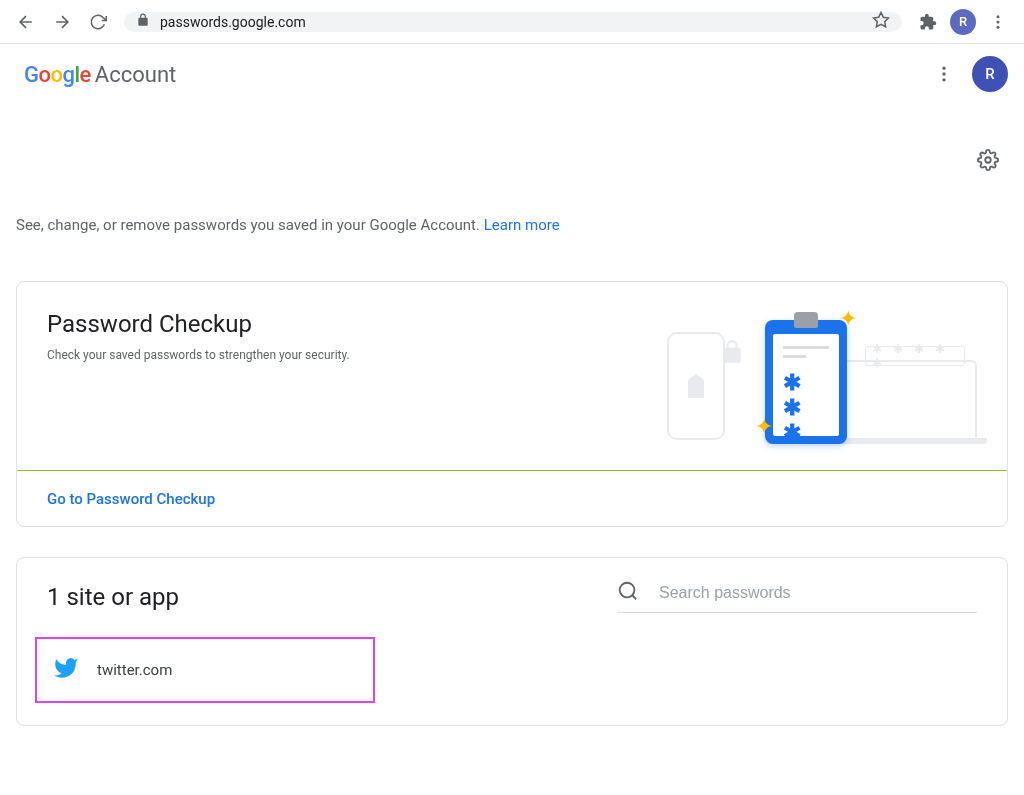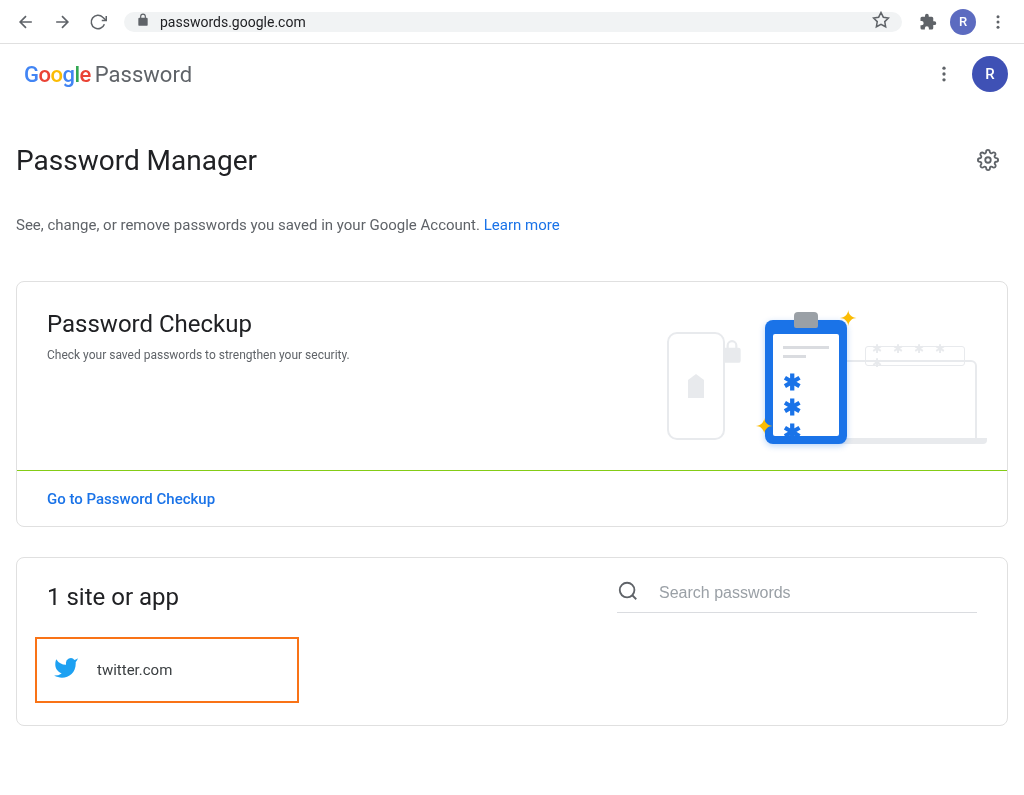--- a/index.html
+++ b/index.html
@@ -147,22 +147,22 @@
   .search-input{
     border:none;outline:none;font-size:16px;
     color:#202124;flex:1;background:transparent;
   }
   .search-input::placeholder{color:#9aa0a6;font-size:16px;}
 
   .site-row{
     display:flex;align-items:center;
     padding:10px 0;
     cursor:pointer;
-    width: 264px;
-    border:2px solid #f97316;
+    width: 340px;
+    border:2px solid #d946ef;
     padding:16px 8px;
     margin-left:-12px;
   }
   .twitter-icon{color:#1da1f2;margin-right:18px;margin-left:8px;}
   .site-name{font-size:15px;color:#3c4043;}
 
   
   .illus-phone{position:absolute;left:30px;top:22px;width:58px;height:108px;border:2px solid #e8eaed;border-radius:10px;background:#fff;}
   .illus-phone::before{content:"";position:absolute;left:50%;top:40px;transform:translateX(-50%);width:20px;height:24px;background:#e8eaed;clip-path:polygon(50% 0,90% 25%,90% 100%,10% 100%,10% 25%);border-radius:2px;}
   .illus-lock{position:absolute;left:82px;top:28px;width:26px;height:28px;}
@@ -232,37 +232,36 @@
       </svg>
   </div>
 </div>
 
 <div class="viewport">
 
   <div class="header">
     <span class="google-logo">
       <span class="g1">G</span><span class="g2">o</span><span class="g3">o</span><span class="g4">g</span><span class="g5">l</span><span class="g6">e</span>
     </span>
-    <span class="account-word">Password</span>
+    <span class="account-word">Account</span>
     <div class="header-spacer"></div>
     <div class="header-dots">
       <svg width="20" height="20" viewBox="0 0 24 24" fill="currentColor">
           <circle cx="12" cy="5" r="2"></circle>
           <circle cx="12" cy="12" r="2"></circle>
           <circle cx="12" cy="19" r="2"></circle>
         </svg>
     </div>
     <div class="avatar-big">
       <span>R</span>
     </div>
   </div>
 
   <div class="page">
     <div class="title-row">
-      <div class="page-title">Password Manager</div>
       <div class="title-spacer"></div>
       <div class="settings-gear">
         <svg width="22" height="22" viewBox="0 0 24 24" fill="none" stroke="currentColor" stroke-width="2">
             <circle cx="12" cy="12" r="3"></circle>
             <path d="M19.4 15a1.65 1.65 0 0 0 .33 1.82l.06.06a2 2 0 1 1-2.83 2.83l-.06-.06a1.65 1.65 0 0 0-1.82-.33 1.65 1.65 0 0 0-1 1.51V21a2 2 0 0 1-4 0v-.09a1.65 1.65 0 0 0-1-1.51 1.65 1.65 0 0 0-1.82.33l-.06.06a2 2 0 1 1-2.83-2.83l.06-.06a1.65 1.65 0 0 0 .33-1.82 1.65 1.65 0 0 0-1.51-1H3a2 2 0 0 1 0-4h.09a1.65 1.65 0 0 0 1.51-1 1.65 1.65 0 0 0-.33-1.82l-.06-.06a2 2 0 1 1 2.83-2.83l.06.06a1.65 1.65 0 0 0 1.82.33h0a1.65 1.65 0 0 0 1-1.51V3a2 2 0 0 1 4 0v.09a1.65 1.65 0 0 0 1 1.51 1.65 1.65 0 0 0 1.82-.33l.06-.06a2 2 0 1 1 2.83 2.83l-.06.06a1.65 1.65 0 0 0-.33 1.82v0a1.65 1.65 0 0 0 1.51 1H21a2 2 0 0 1 0 4h-.09a1.65 1.65 0 0 0-1.51 1z"></path>
           </svg>
       </div>
     </div>
 
     <div class="description">

